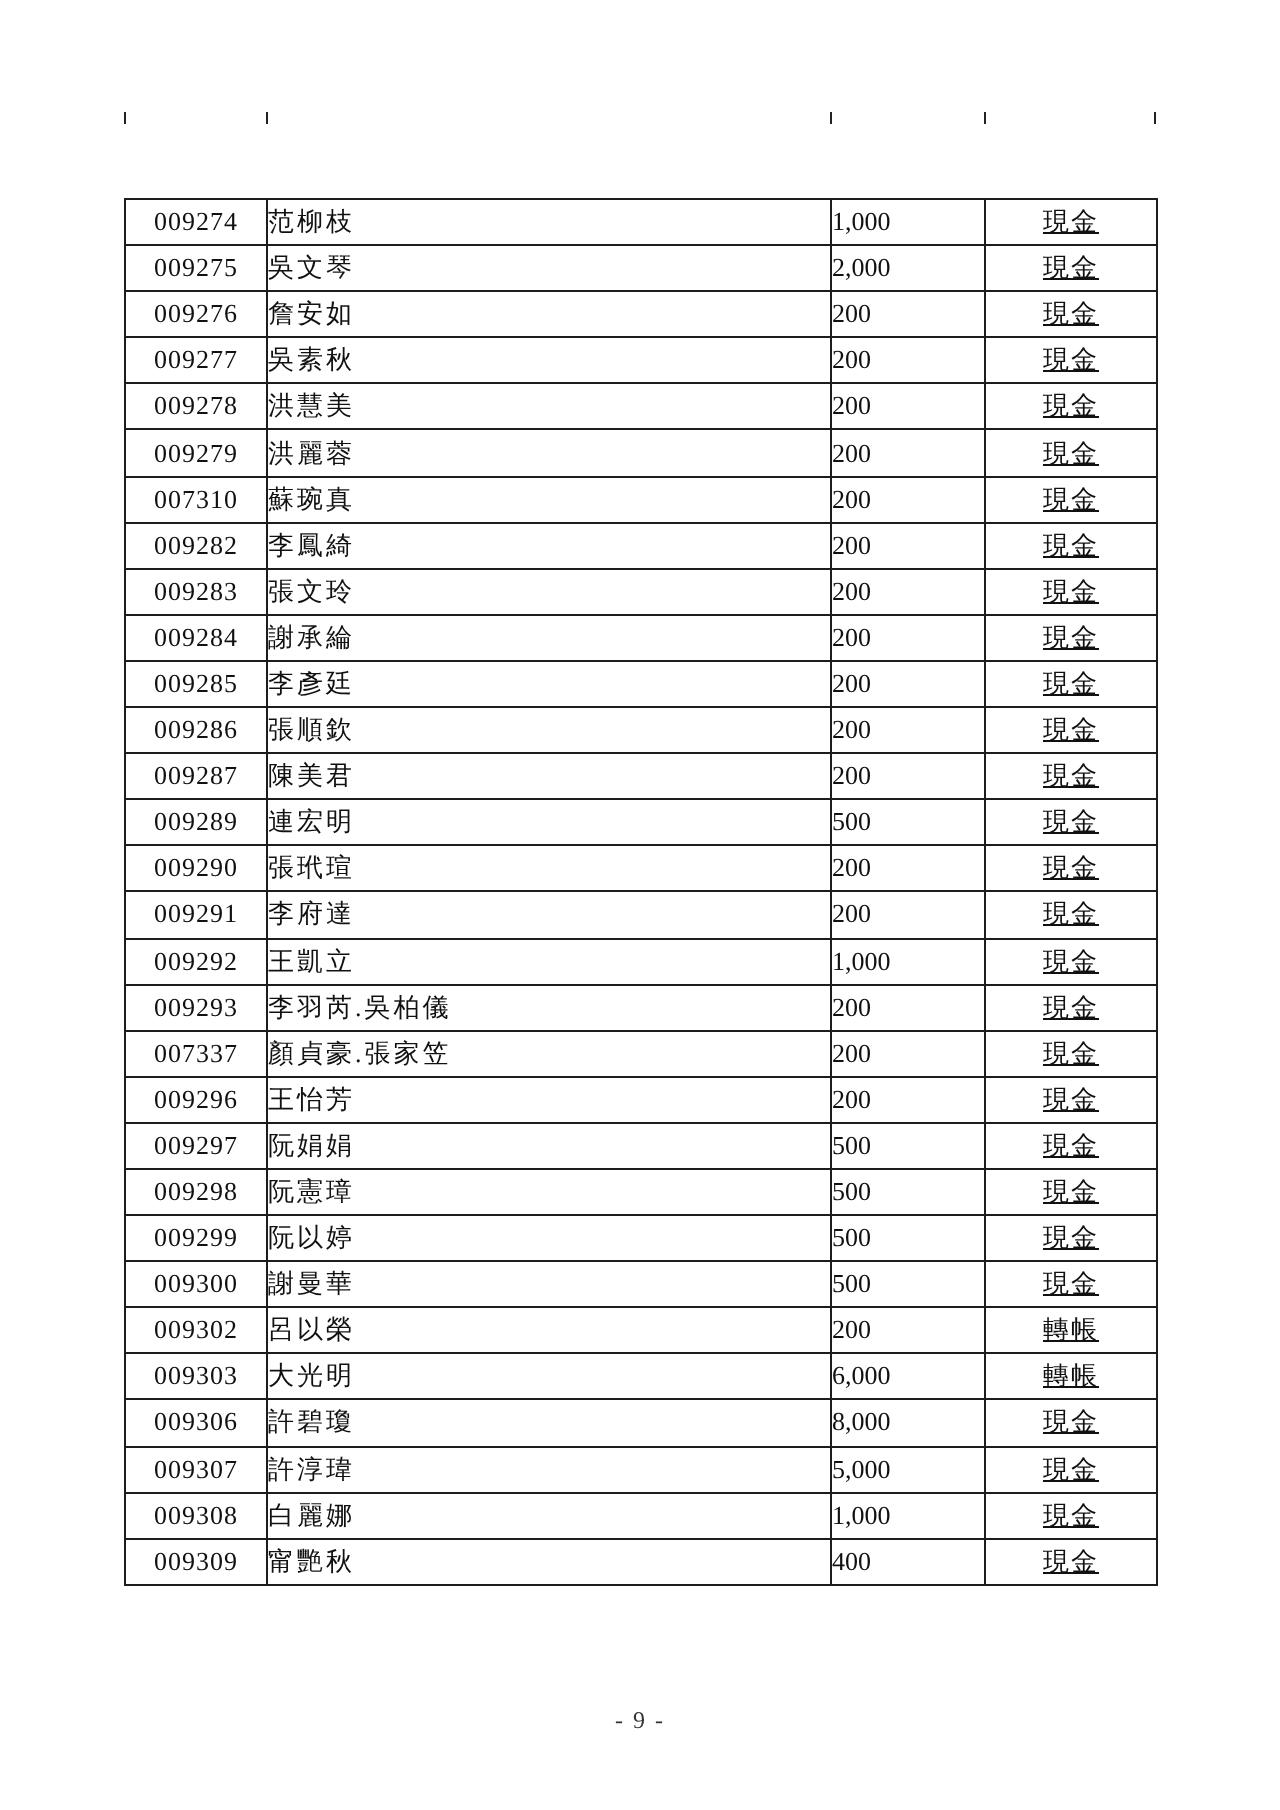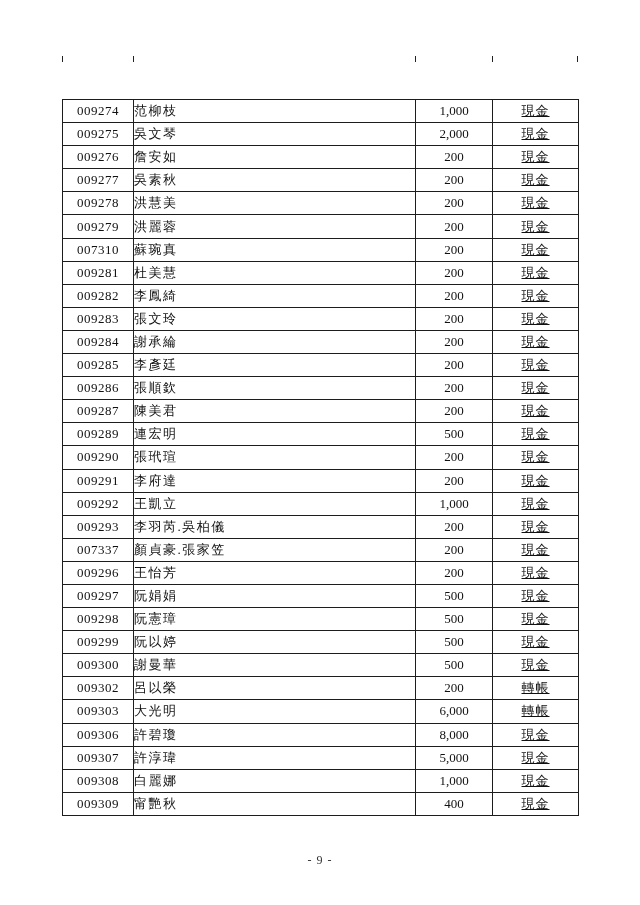--- a/index.html
+++ b/index.html
@@ -58,21 +58,21 @@
   td.col-id {
     text-align: center;
     letter-spacing: 0.5px;
   }
   td.col-name {
     text-align: left;
     padding-left: 6px;
     letter-spacing: 1.5px;
   }
   td.col-amount {
-    text-align: center;
+    text-align: left;
     padding-right: 3px;
   }
   td.col-method {
     text-align: center;
     letter-spacing: 1px;
     text-decoration: underline;
   }
   .footer {
     position: absolute;
     top: 853px;
@@ -139,26 +139,20 @@
         <td class="col-amount">200</td>
         <td class="col-method">現金</td>
       </tr>
       <tr>
         <td class="col-id">007310</td>
         <td class="col-name">蘇琬真</td>
         <td class="col-amount">200</td>
         <td class="col-method">現金</td>
       </tr>
       <tr>
-        <td class="col-id">009281</td>
-        <td class="col-name">杜美慧</td>
-        <td class="col-amount">200</td>
-        <td class="col-method">現金</td>
-      </tr>
-      <tr>
         <td class="col-id">009282</td>
         <td class="col-name">李鳳綺</td>
         <td class="col-amount">200</td>
         <td class="col-method">現金</td>
       </tr>
       <tr>
         <td class="col-id">009283</td>
         <td class="col-name">張文玲</td>
         <td class="col-amount">200</td>
         <td class="col-method">現金</td>

